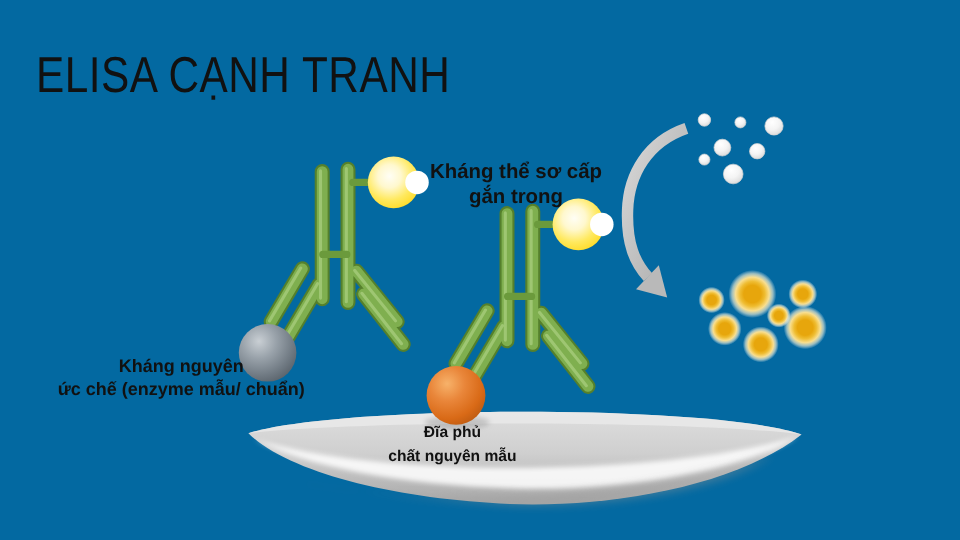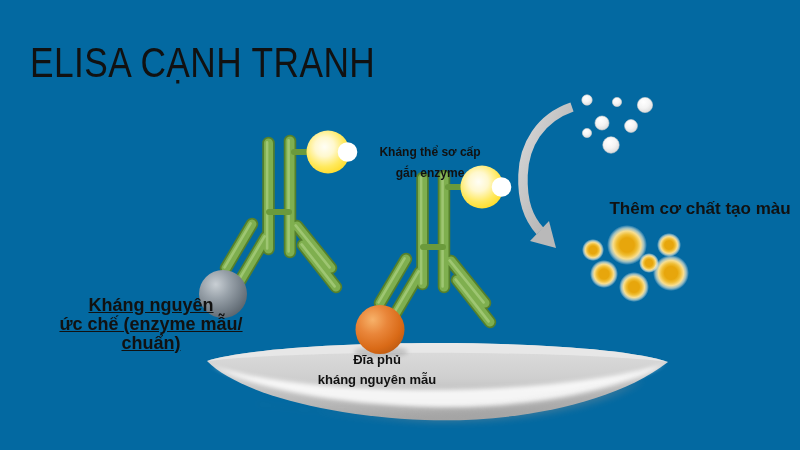--- a/index.html
+++ b/index.html
@@ -7,23 +7,23 @@
     position:relative;width:800px;height:450px;background:#0369a1;overflow:hidden;
     font-family:"Liberation Sans", sans-serif;color:#111;
   }
   .stage svg{position:absolute;left:0;top:0;}
   .txt{position:absolute;color:#111;}
   .title{
     left:30px;top:42px;font-size:42px;font-weight:400;letter-spacing:.5px;
     transform:scaleX(.84);transform-origin:left top;white-space:nowrap;line-height:1;
   }
   .lbl{font-weight:700;text-align:center;}
-  .lbl-primary{left:344px;top:142px;width:172px;font-size:12px;line-height:21px;}
+  .lbl-primary{left:344px;top:132px;width:172px;font-size:17px;line-height:21px;}
   .lbl-substrate{left:600px;top:198px;width:200px;font-size:17px;line-height:21px;}
-  .lbl-inhibitor{left:45px;top:296px;width:212px;font-size:18px;line-height:19px;text-decoration:underline;}
+  .lbl-inhibitor{left:45px;top:296px;width:212px;font-size:15px;line-height:19px;}
   .lbl-plate{left:286px;top:350px;width:182px;font-size:13px;line-height:20px;}
   .line{display:block;}
 </style>
 </head>
 <body>
 
 <div class="stage">
 
   <svg width="800" height="450" viewBox="0 0 800 450">
     <defs>
@@ -133,30 +133,27 @@
     <ellipse cx="381" cy="352" rx="27" ry="5.5" fill="#808080" opacity="0.35" filter="url(#b2)"></ellipse>
 
     <circle cx="223" cy="294" r="24" fill="url(#gGraySphere)"></circle>
     <circle cx="380" cy="329.5" r="24.5" fill="url(#gOrangeSphere)"></circle>
   </svg>
 
   <div class="txt title">ELISA CẠNH TRANH</div>
 
   <div class="txt lbl lbl-primary">
     <span class="line">Kháng thể sơ cấp</span>
-    <span class="line">gắn enzyme</span>
+    <span class="line">gắn trong</span>
   </div>
 
-  <div class="txt lbl lbl-substrate">
-    <span class="line">Thêm cơ chất tạo màu</span>
-  </div>
 
   <div class="txt lbl lbl-inhibitor">
     <span class="line">Kháng nguyên</span>
     <span class="line">ức chế (enzyme mẫu/ chuẩn)</span>
   </div>
 
   <div class="txt lbl lbl-plate">
     <span class="line">Đĩa phủ</span>
-    <span class="line">kháng nguyên mẫu</span>
+    <span class="line">chất nguyên mẫu</span>
   </div>
 
 </div>
 
 </body></html>

